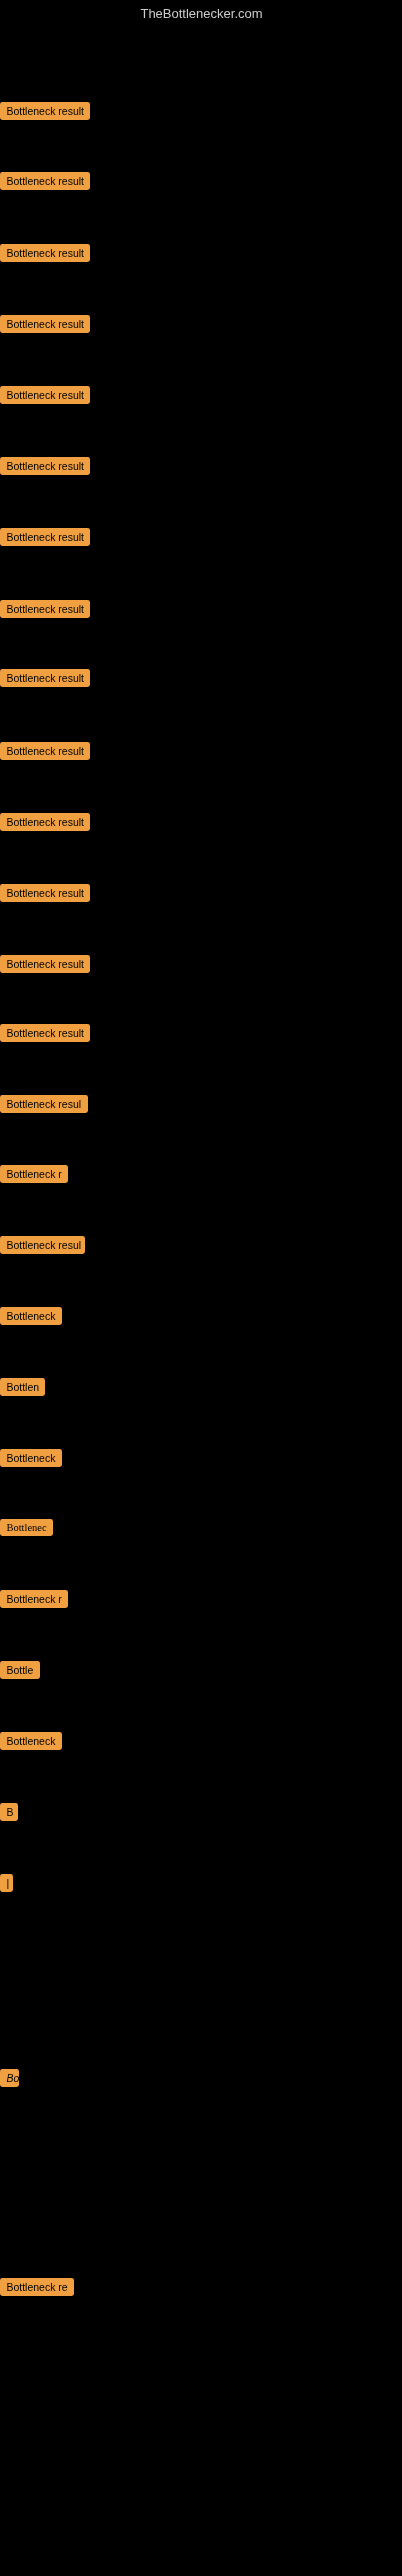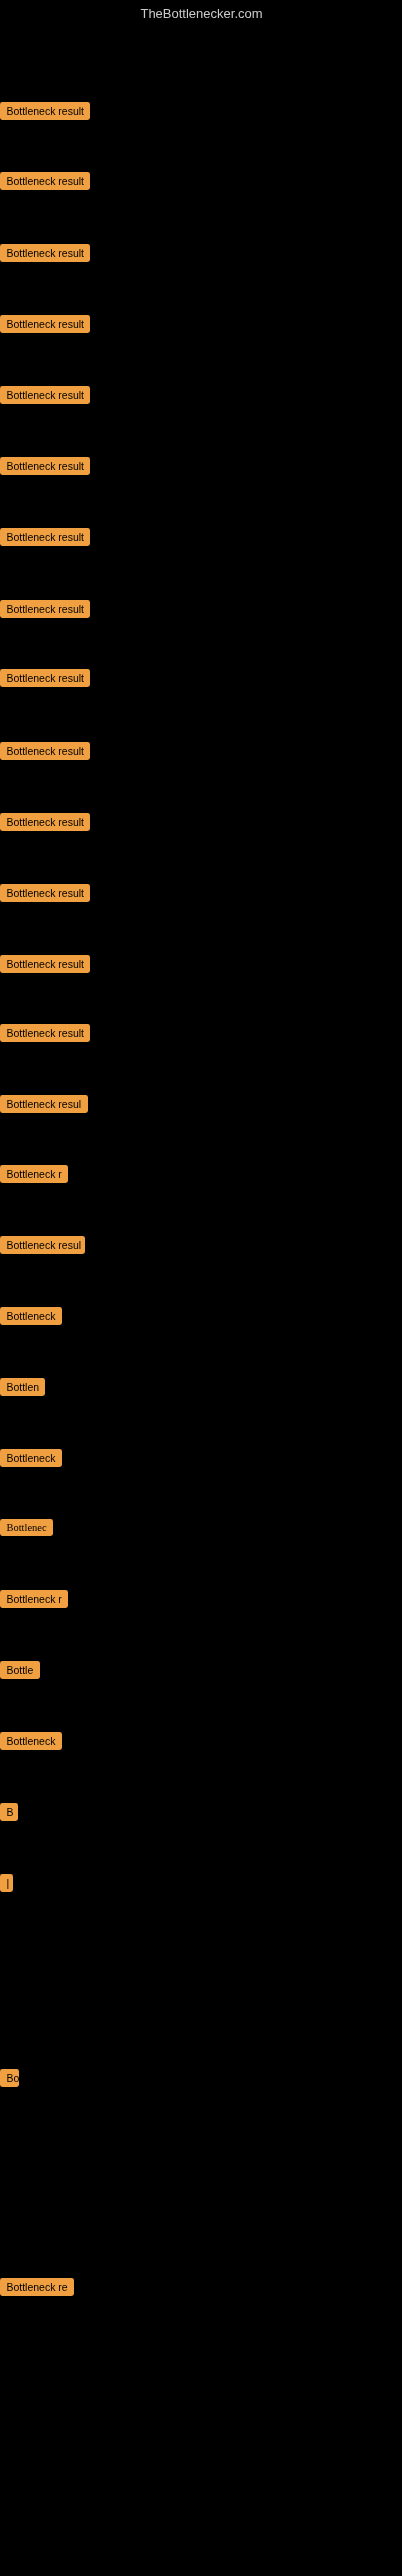--- a/index.html
+++ b/index.html
@@ -67,16 +67,16 @@
     <div class="bottleneck-item" style="top: 1180px; left: 0px;"><span class="bottleneck-badge" style="max-width: 85px;">Bottleneck resul</span></div>
     <div class="bottleneck-item" style="top: 1251px; left: 0px;"><span class="bottleneck-badge" style="max-width: 66px;">Bottleneck</span></div>
     <div class="bottleneck-item" style="top: 1322px; left: 0px;"><span class="bottleneck-badge" style="max-width: 52px;">Bottlen</span></div>
     <div class="bottleneck-item" style="top: 1393px; left: 0px;"><span class="bottleneck-badge" style="max-width: 64px;">Bottleneck</span></div>
     <div class="bottleneck-item" style="top: 1463px; left: 0px; font-family: Liberation Serif, serif;"><span class="bottleneck-badge" style="max-width: 60px;">Bottlenec</span></div>
     <div class="bottleneck-item" style="top: 1534px; left: 0px;"><span class="bottleneck-badge" style="max-width: 72px;">Bottleneck r</span></div>
     <div class="bottleneck-item" style="top: 1605px; left: 0px;"><span class="bottleneck-badge" style="max-width: 44px;">Bottle</span></div>
     <div class="bottleneck-item" style="top: 1676px; left: 0px;"><span class="bottleneck-badge" style="max-width: 63px;">Bottleneck</span></div>
     <div class="bottleneck-item" style="top: 1747px; left: 0px;"><span class="bottleneck-badge" style="max-width: 17.7px;">B</span></div>
     <div class="bottleneck-item" style="top: 1818px; left: 0px;"><span class="bottleneck-badge" style="max-width: 9.7px;">|</span></div>
-    <div class="bottleneck-item" style="top: 2013px; left: 0px;"><span class="bottleneck-badge" style="max-width: 19.3px;">Bo</span></div>
+    <div class="bottleneck-item" style="top: 2013px; left: 0px; font-style: italic;"><span class="bottleneck-badge" style="max-width: 19.3px;">Bo</span></div>
     <div class="bottleneck-item" style="top: 2222px; left: 0px;"><span class="bottleneck-badge" style="max-width: 76px;">Bottleneck re</span></div>
   </div>
 
 
 </body></html>

